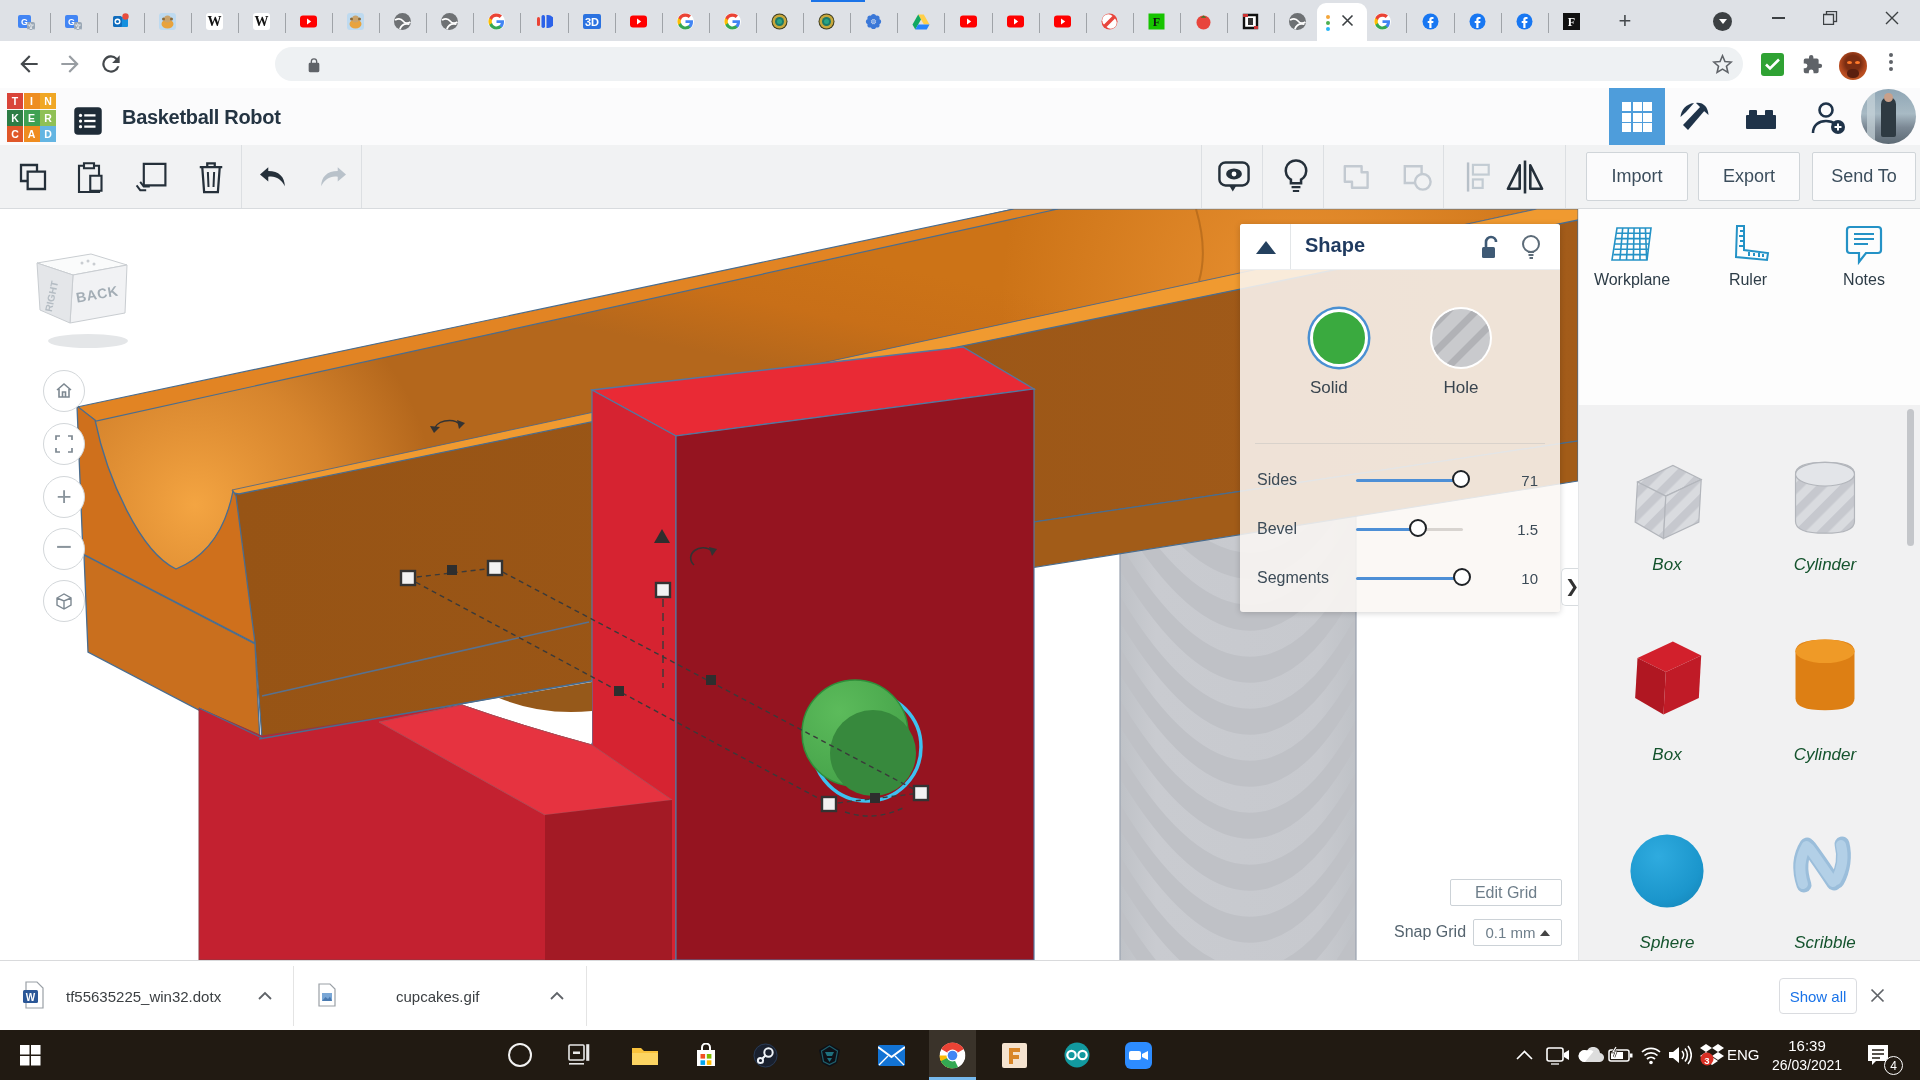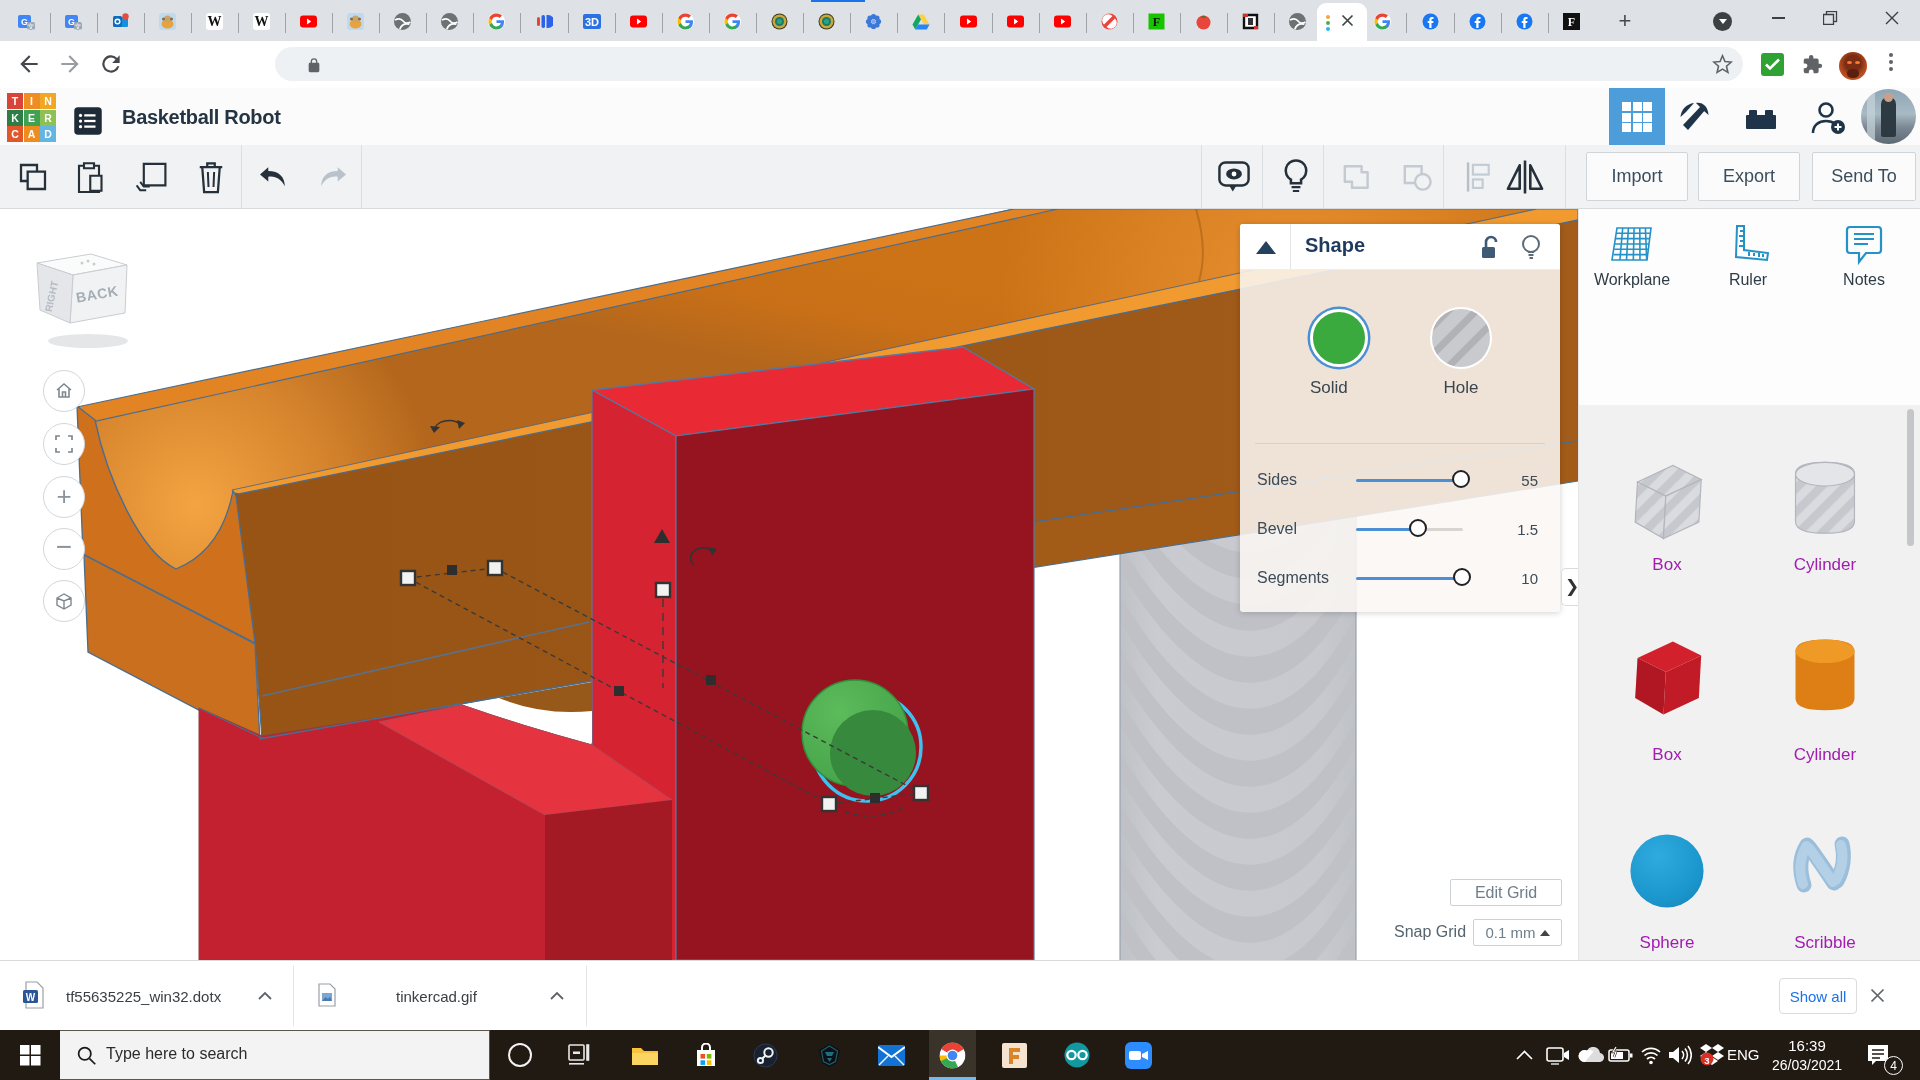--- a/index.html
+++ b/index.html
@@ -26,21 +26,21 @@
   #shapepanel { position:absolute; left:1240px; top:224px; width:320px; height:388px; background:rgba(250,247,244,0.87); border-radius:3px; box-shadow:0 1px 6px rgba(0,0,0,0.18); }
   #sp-head { position:absolute; left:0; top:0; width:320px; height:46px; background:#fff; border-radius:3px 3px 0 0; border-bottom:1px solid #eceef0; }
   .sp-row { position:absolute; left:0; width:320px; height:20px; }
   .sp-label { position:absolute; left:17px; top:0; font-size:16px; color:#3c4b57; }
   .sp-track { position:absolute; top:8px; height:3px; background:#4d8fd6; border-radius:2px; }
   .sp-knob { position:absolute; top:-1px; width:18px; height:18px; background:#fff; border:2px solid #1e2226; border-radius:50%; }
   .sp-val { position:absolute; right:22px; top:1px; font-size:15px; color:#3c4b57; }
   
   #sidebar { position:absolute; left:1578px; top:209px; width:342px; height:751px; background:#fdfdfd; border-left:1px solid #e4e6e8; }
   #gallery { position:absolute; left:0; top:196px; width:342px; height:555px; background:#f1f1f2; }
-  .shlabel { position:absolute; width:120px; text-align:center; font-size:17px; color:#a21caf; }
+  .shlabel { position:absolute; width:120px; text-align:center; font-size:17px; color:#14532d;font-style:italic; }
   .topitem { position:absolute; top:14px; width:90px; text-align:center; color:#2d3c47; font-size:16px; }
   
   #dlbar { position:absolute; left:0; top:960px; width:1920px; height:70px; background:#fff; border-top:1px solid #d9dadc; }
   .dltext { position:absolute; top:27px; font-size:15px; color:#3c4043; }
   .dlsep { position:absolute; top:5px; width:1px; height:60px; background:#e4e4e4; }
   .dlcaret { position:absolute; top:27px; color:#5f6368; font-size:13px; }
   
   #taskbar { position:absolute; left:0; top:1030px; width:1920px; height:50px; background:#211a12; }
   #tbsearch { position:absolute; left:60px; top:0px; width:430px; height:50px; background:#f3f3f3; border:1px solid #5a554e; border-left:none; }
   .tray { position:absolute; color:#fff; font-size:14px; }
@@ -617,21 +617,21 @@
           <path d="M-14 38 L38 -14 M-2 54 L54 -2 M12 68 L68 12 M28 82 L82 28"></path>
         </g>
       </svg>
     <div style="position:absolute;left:70px;top:154px;width:60px;font-size:17px;color:#39454f">Solid</div>
     <div style="position:absolute;left:191px;top:154px;width:60px;text-align:center;font-size:17px;color:#39454f">Hole</div>
     <div style="position:absolute;left:15px;top:219px;width:290px;height:1px;background:#d9d2cb"></div>
     <div class="sp-row" style="top:247px">
         <span class="sp-label">Sides</span>
         <div class="sp-track" style="left:116px;width:105px"></div>
         <div class="sp-knob" style="left:212px"></div>
-        <span class="sp-val">55</span>
+        <span class="sp-val">71</span>
       </div>
     <div class="sp-row" style="top:296px">
         <span class="sp-label">Bevel</span>
         <div class="sp-track" style="left:116px;width:62px"></div>
         <div class="sp-track" style="left:178px;width:45px;background:#d8d4d0"></div>
         <div class="sp-knob" style="left:169px"></div>
         <span class="sp-val">1.5</span>
       </div>
     <div class="sp-row" style="top:345px">
         <span class="sp-label">Segments</span>
@@ -742,47 +742,40 @@
     <div class="dltext" style="left:66px">tf55635225_win32.dotx</div>
     <svg class="dlcaret" style="left:258px;top:30px" width="14" height="9">
         <path d="M1 8 L7 2 L13 8" stroke="#5f6368" stroke-width="1.8" fill="none"></path>
       </svg>
     <div class="dlsep" style="left:293px"></div>
     <svg style="position:absolute;left:317px;top:22px" width="20" height="24" viewBox="0 0 20 24">
         <path d="M2 1 h11 l5 5 v17 H2 Z" fill="#fff" stroke="#9aa0a6" stroke-width="1.2"></path>
         <rect x="5" y="10" width="10" height="8" fill="#7aa7d6"></rect>
         <path d="M5 18 l3.5-4 2.5 2 2-2.5 2 4.5 z" fill="#4a7ab0"></path>
       </svg>
-    <div class="dltext" style="left:396px">tinkercad.gif</div>
+    <div class="dltext" style="left:396px">cupcakes.gif</div>
     <svg class="dlcaret" style="left:550px;top:30px" width="14" height="9">
         <path d="M1 8 L7 2 L13 8" stroke="#5f6368" stroke-width="1.8" fill="none"></path>
       </svg>
     <div class="dlsep" style="left:586px"></div>
     <div style="position:absolute;left:1779px;top:17px;width:78px;height:36px;border:1px solid #dadce0;border-radius:4px;color:#1a73e8;font-size:15px;text-align:center;line-height:35px">Show all</div>
     <svg style="position:absolute;left:1870px;top:27px" width="15" height="15">
         <path d="M1.5 1.5 l12 12 M13.5 1.5 l-12 12" stroke="#5f6368" stroke-width="1.7"></path>
       </svg>
   </div>
 
   <div id="taskbar">
     <svg style="position:absolute;left:20px;top:15px" width="21" height="21" viewBox="0 0 21 21">
         <g fill="#fff">
           <rect width="9.5" height="9.5"></rect>
           <rect x="11" width="9.5" height="9.5"></rect>
           <rect y="11" width="9.5" height="9.5"></rect>
           <rect x="11" y="11" width="9.5" height="9.5"></rect>
         </g>
       </svg>
-    <div id="tbsearch">
-      <svg style="position:absolute;left:16px;top:14px" width="21" height="21" viewBox="0 0 24 24">
-          <circle cx="10" cy="10" r="7" fill="none" stroke="#1a1a1a" stroke-width="2"></circle>
-          <path d="M15.5 15.5 L22 22" stroke="#1a1a1a" stroke-width="2"></path>
-        </svg>
-      <div style="position:absolute;left:46px;top:14px;font-size:16px;color:#2b2b2b">Type here to search</div>
-    </div>
     <div style="position:absolute;left:508px;top:13px;width:24px;height:24px;border-radius:50%;border:2.5px solid #f2f2f2"></div>
     <svg style="position:absolute;left:568px;top:14px" width="24" height="23" viewBox="0 0 24 23">
         <g fill="none" stroke="#e8e8e8" stroke-width="1.6">
           <rect x="1" y="1" width="15" height="15" rx="1"></rect>
           <path d="M20 4 v15 M23 6 v10" opacity="0"></path>
           <rect x="19" y="1" width="1.5" height="15" fill="#e8e8e8"></rect>
         </g>
         <rect x="5" y="7.5" width="7" height="2.5" fill="#e8e8e8"></rect>
         <rect x="1" y="19" width="15" height="1.6" fill="#e8e8e8"></rect>
       </svg>

